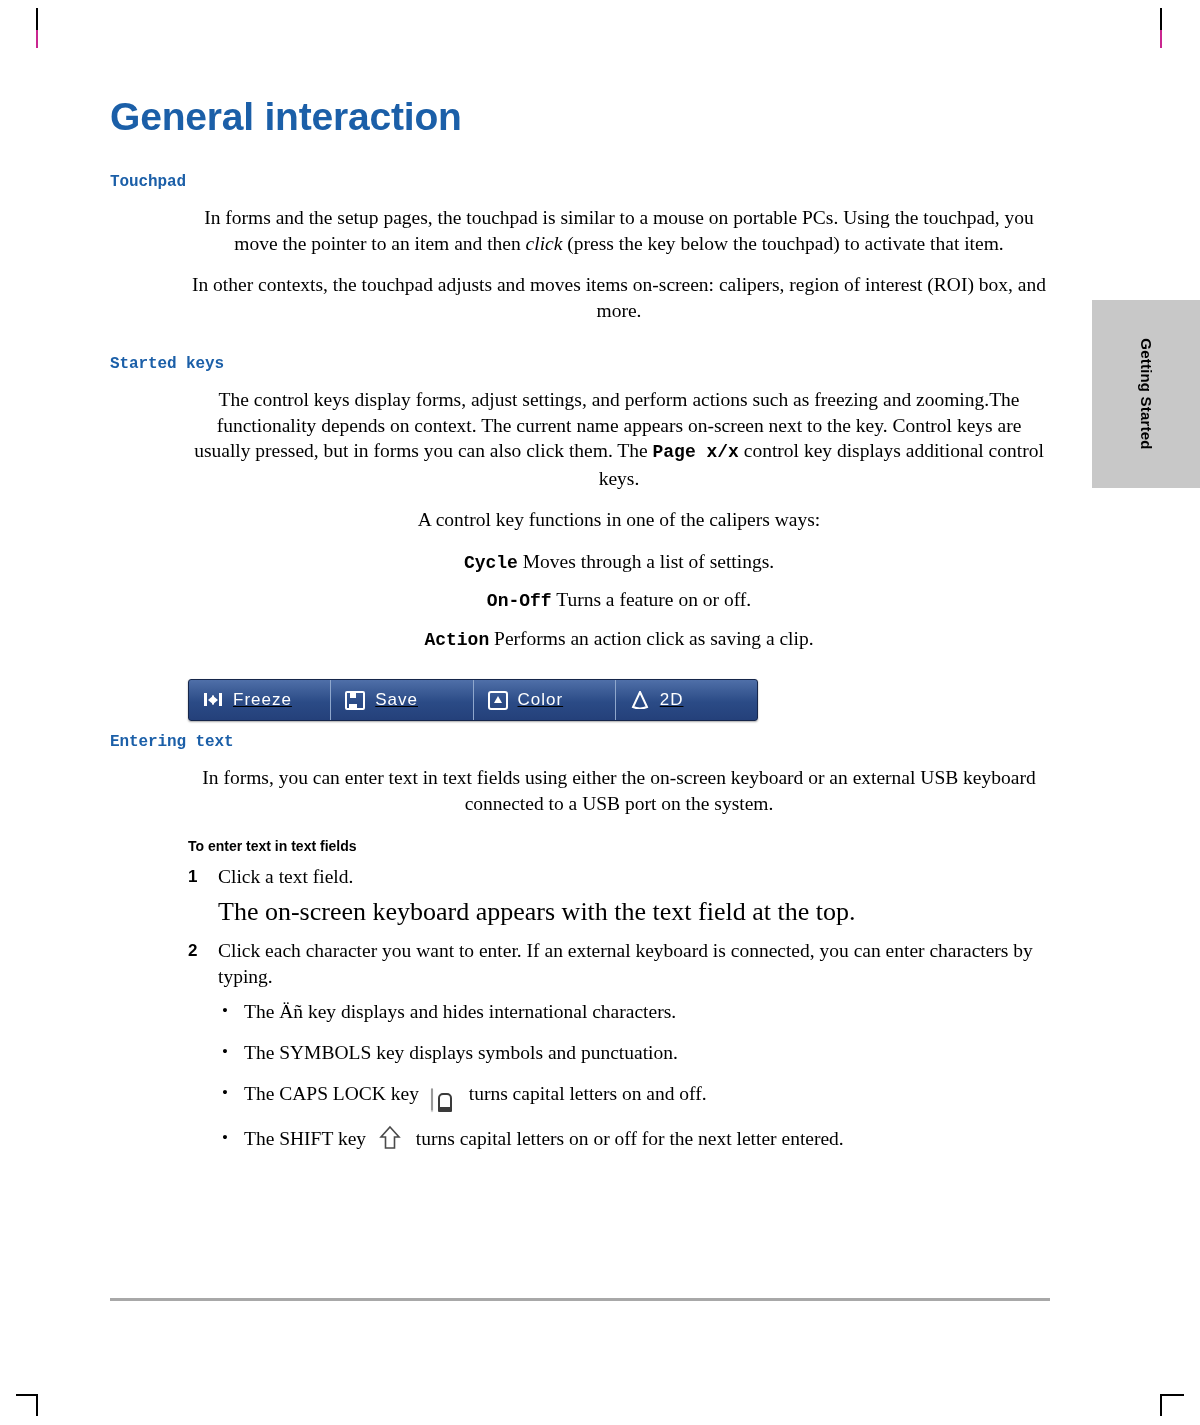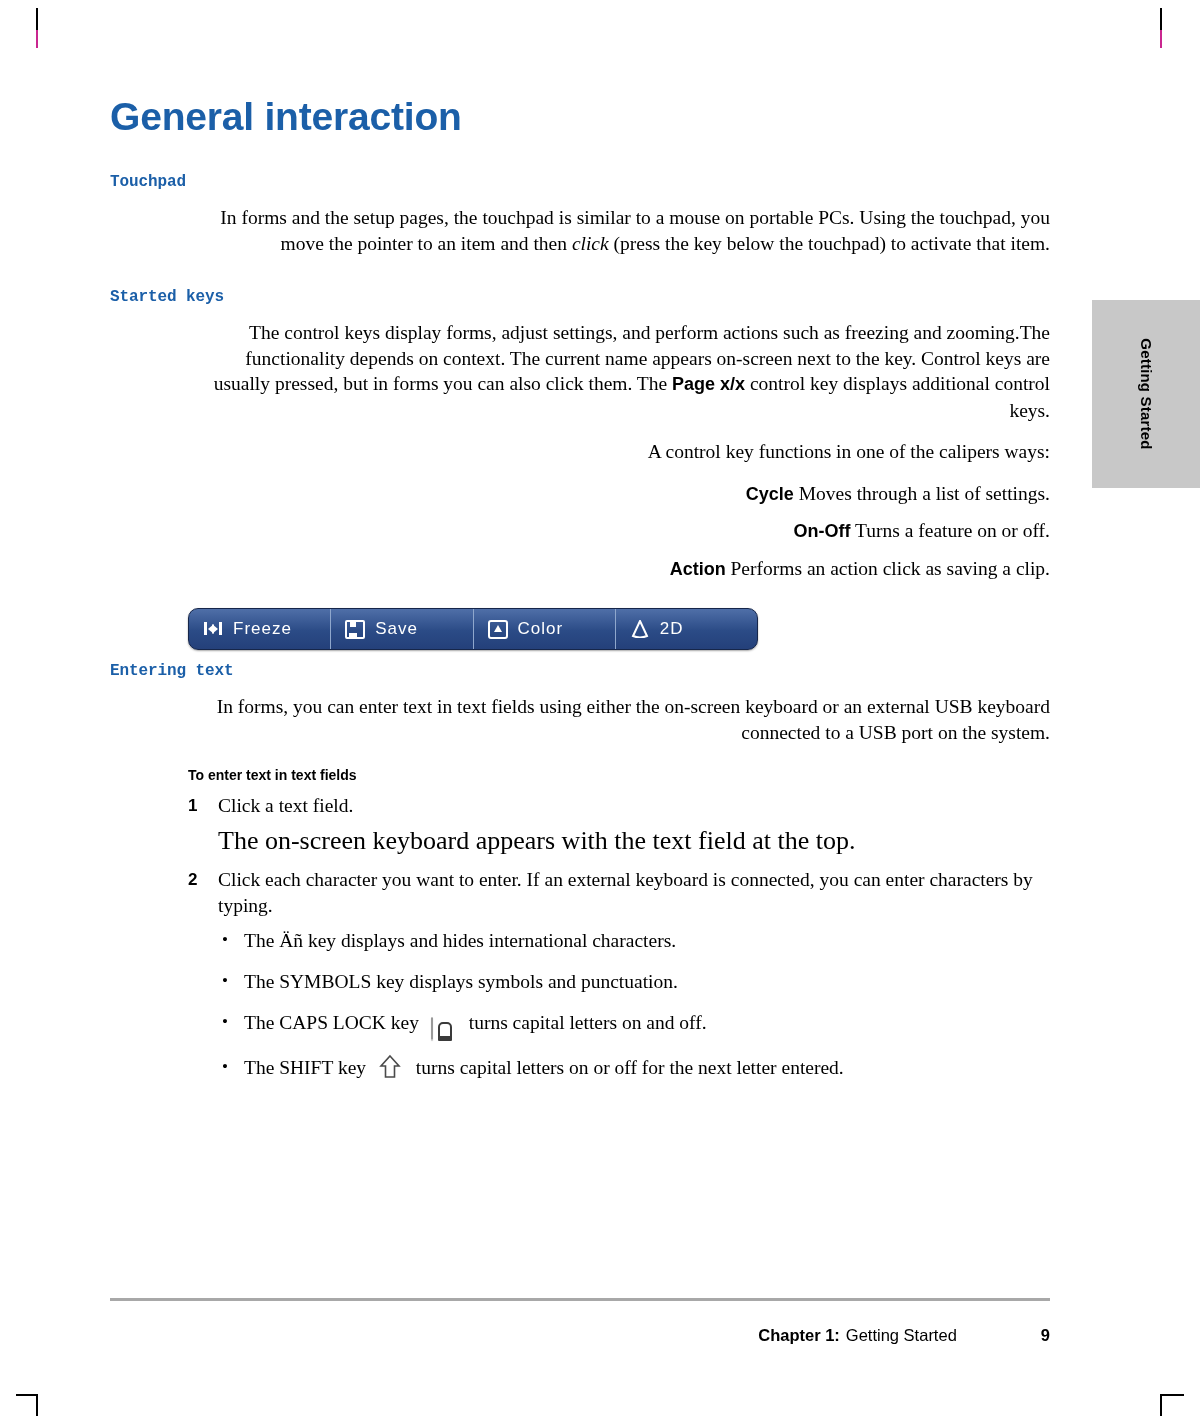--- a/index.html
+++ b/index.html
@@ -78,25 +78,25 @@
     margin: 0 0 14px 0;
     letter-spacing: -0.1px;
   }
   h2.sect.gap { margin-top: 32px; }
 
   p.body {
     font-size: 19.5px;
     line-height: 25.5px;
     margin: 0 0 16px 0;
     padding-left: 78px;
-    text-align: right;
+    text-align: center;
   }
   p.body.tight { margin-bottom: 11px; }
 
-  .bold { font-family: Liberation Sans, sans-serif; font-weight: bold; font-size: 18px; }
+  .bold { font-family: Liberation Mono, monospace; font-weight: bold; font-size: 18px; }
   .ital { font-style: italic; }
 
   h3.proc {
     font-family: "Liberation Sans", sans-serif;
     font-weight: bold;
     font-size: 14px;
     margin: 22px 0 10px 0;
     padding-left: 78px;
     color: #000;
   }
@@ -150,24 +150,25 @@
   .figure-wrap {
     padding-left: 78px;
     margin-top: 26px;
     margin-bottom: 12px;
   }
   .keybar {
     width: 568px;
     height: 40px;
     background: linear-gradient(#4f6fa8, #2b4b86 55%, #24407a);
     border: 1px solid #16264a;
-    border-radius: 10px;
+    border-radius: 3px;
     display: flex;
     box-shadow: 0 1px 2px rgba(0,0,0,0.35);
     overflow: hidden;
+    text-decoration: underline;
   }
   .keycell {
     flex: 1 1 0;
     display: flex;
     align-items: center;
     gap: 10px;
     padding-left: 14px;
     border-right: 1px solid #8fa7cc;
     color: #ffffff;
     font-family: "Liberation Sans", sans-serif;
@@ -340,20 +341,21 @@
   </div>
 
   <div class="content">
 
     <h1 class="title">General interaction</h1>
 
     <h2 class="sect">Touchpad</h2>
 
     <p class="body"><span>In forms and the setup pages, the touchpad is similar to a mouse on portable PCs. Using the touchpad, you move the pointer to an item and then </span><span class="ital">click</span><span> (press the key below the touchpad) to activate that item.</span></p>
 
+    <p class="body">In other contexts, the touchpad adjusts and moves items on-screen: calipers, region of interest (ROI) box, and more.</p>
 
     <h2 class="sect gap">Started keys</h2>
 
     <p class="body"><span>The control keys display forms, adjust settings, and perform actions such as freezing and zooming.The functionality depends on context. The current name appears on-screen next to the key. Control keys are usually pressed, but in forms you can also click them. The </span><span class="bold">Page x/x</span><span> control key displays additional control keys.</span></p>
 
     <p class="body">A control key functions in one of the calipers ways:</p>
 
     <p class="body tight"><span class="bold">Cycle</span><span> Moves through a list of settings.</span></p>
 
     <p class="body tight"><span class="bold">On-Off</span><span> Turns a feature on or off.</span></p>
@@ -434,19 +436,14 @@
               <path d="M12 2 L21 12 L16.5 12 L16.5 23 L7.5 23 L7.5 12 L3 12 Z" fill="none" stroke="#4a4a4a" stroke-width="1.6"></path>
             </svg>
         </span>
         <span>turns capital letters on or off for the next letter entered.</span>
       </li>
     </ul>
 
   </div>
 
   <div class="footer-rule"></div>
-  <div class="footer">
-    <span class="chap">Chapter 1:</span>
-    <span class="chapname">Getting Started</span>
-    <span class="pageno">9</span>
-  </div>
 
 </div>
 
 </body></html>

